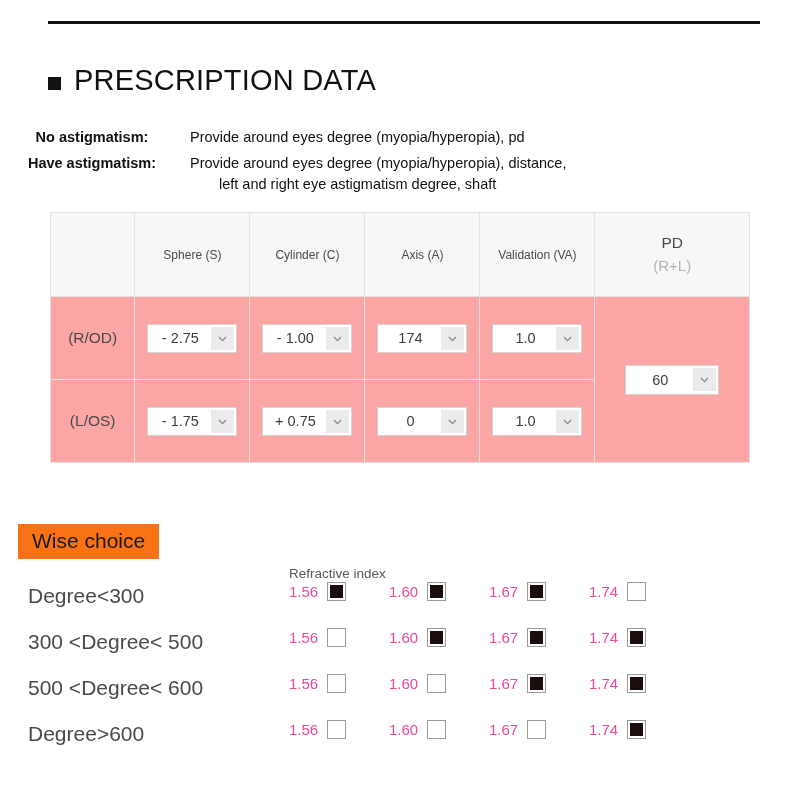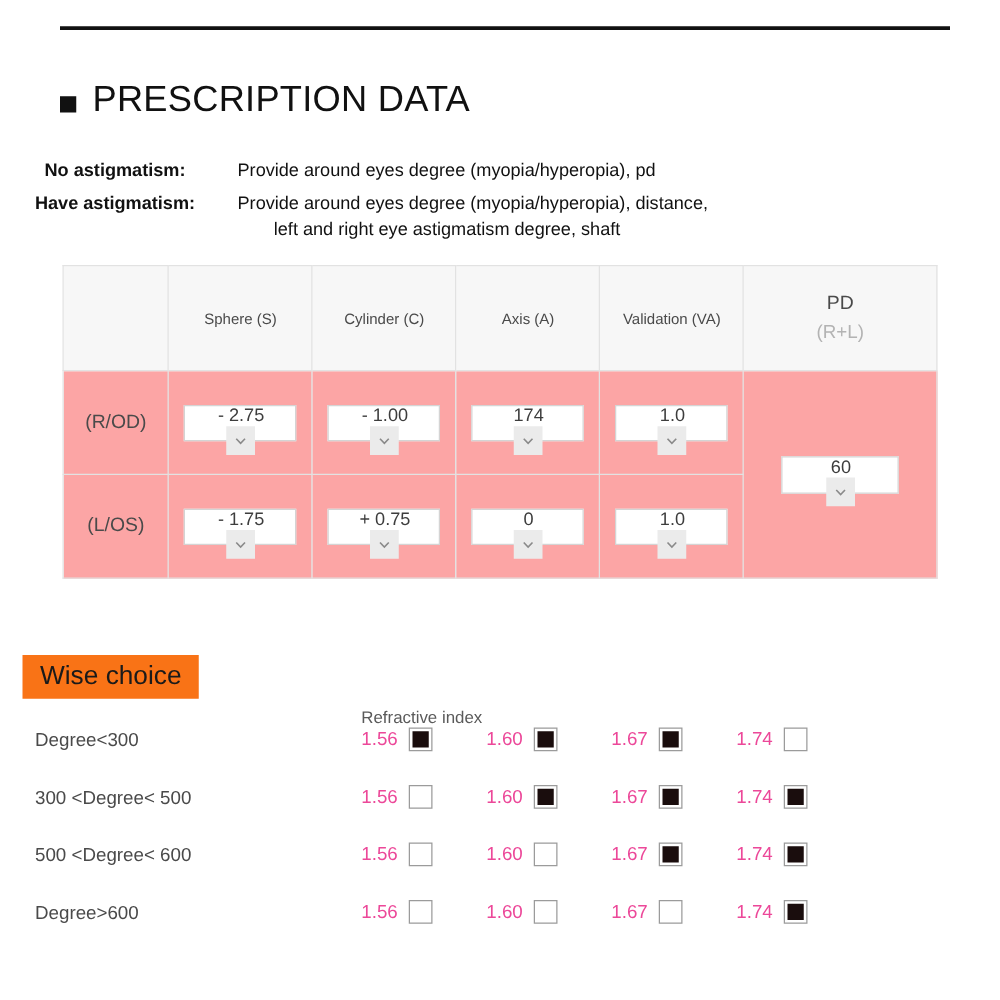--- a/index.html
+++ b/index.html
@@ -134,21 +134,20 @@
     box-sizing: border-box;
     border: 1px solid #d4d4d4;
     background: #ffffff;
     height: 29px;
     width: 90px;
     padding: 0 0 0 2px;
     font-size: 14.5px;
     color: #3d3d3d;
     cursor: pointer;
     user-select: none;
-    flex-direction: column;
   }
   .sel.pd-sel { width: 94px; height: 30px; }
   .sel-value {
     flex: 1 1 auto;
     text-align: center;
     padding-right: 1px;
     white-space: nowrap;
   }
   .sel-arrow {
     flex: 0 0 auto;
@@ -192,21 +191,21 @@
     width: 800px;
   }
   .choice-row {
     position: relative;
     height: 46px;
   }
   .choice-row-label {
     position: absolute;
     left: 28px;
     top: 6px;
-    font-size: 15px;
+    font-size: 21px;
     color: #4a4a4a;
     white-space: nowrap;
   }
   .idx-group {
     position: absolute;
     top: 4px;
     display: flex;
     align-items: center;
     gap: 9px;
   }

